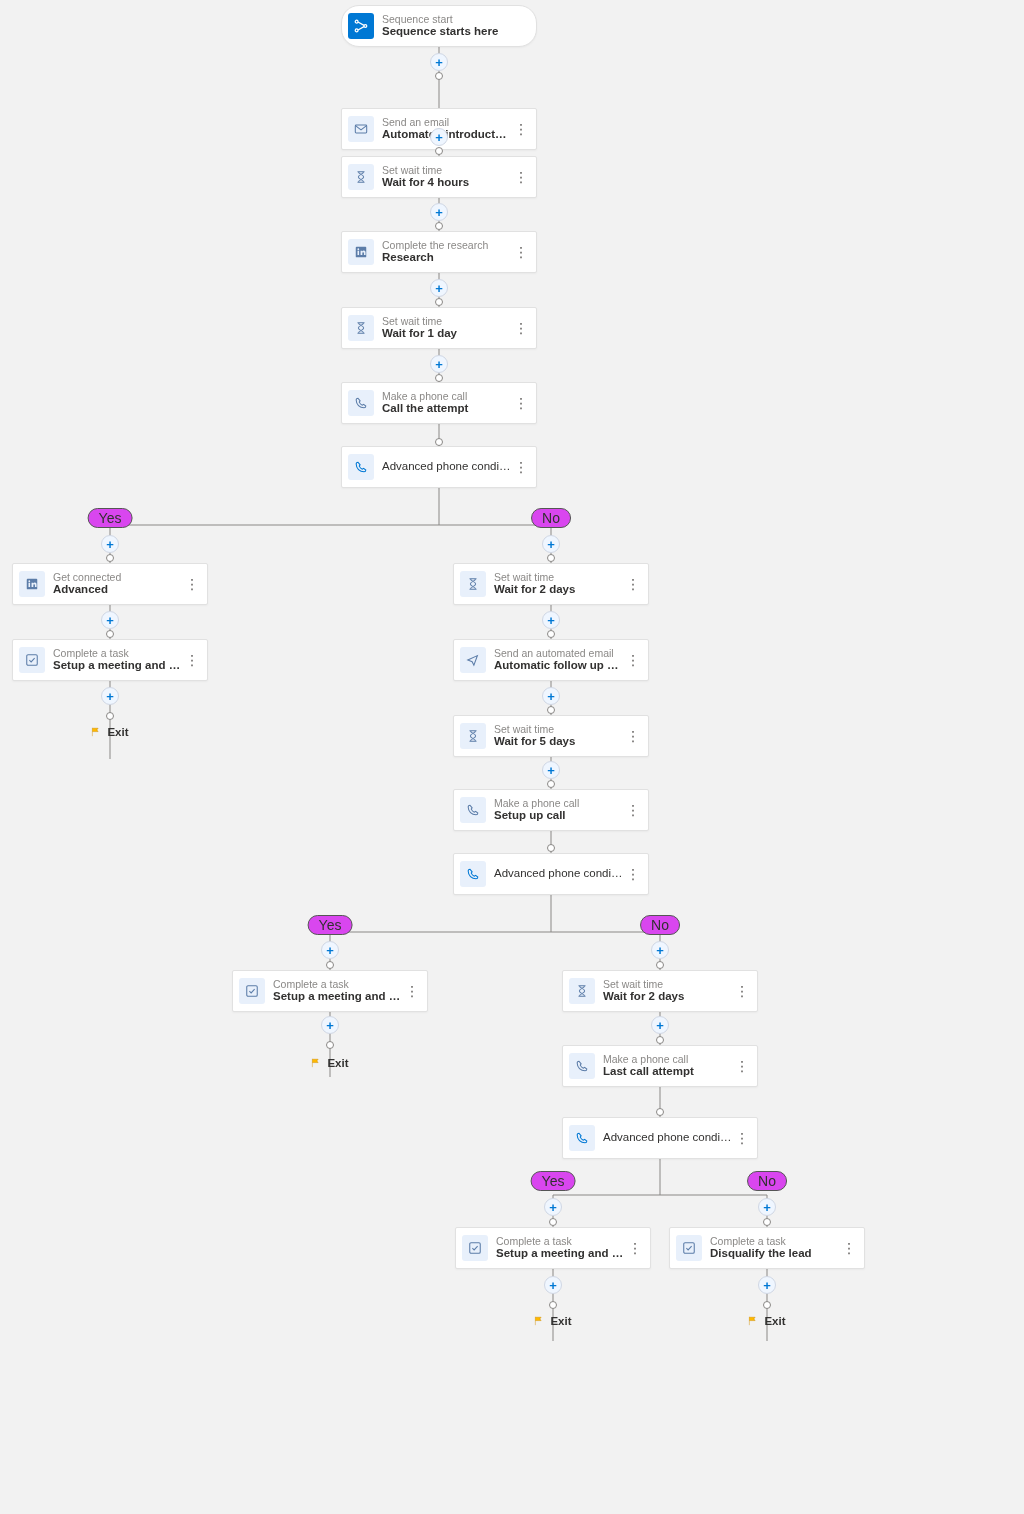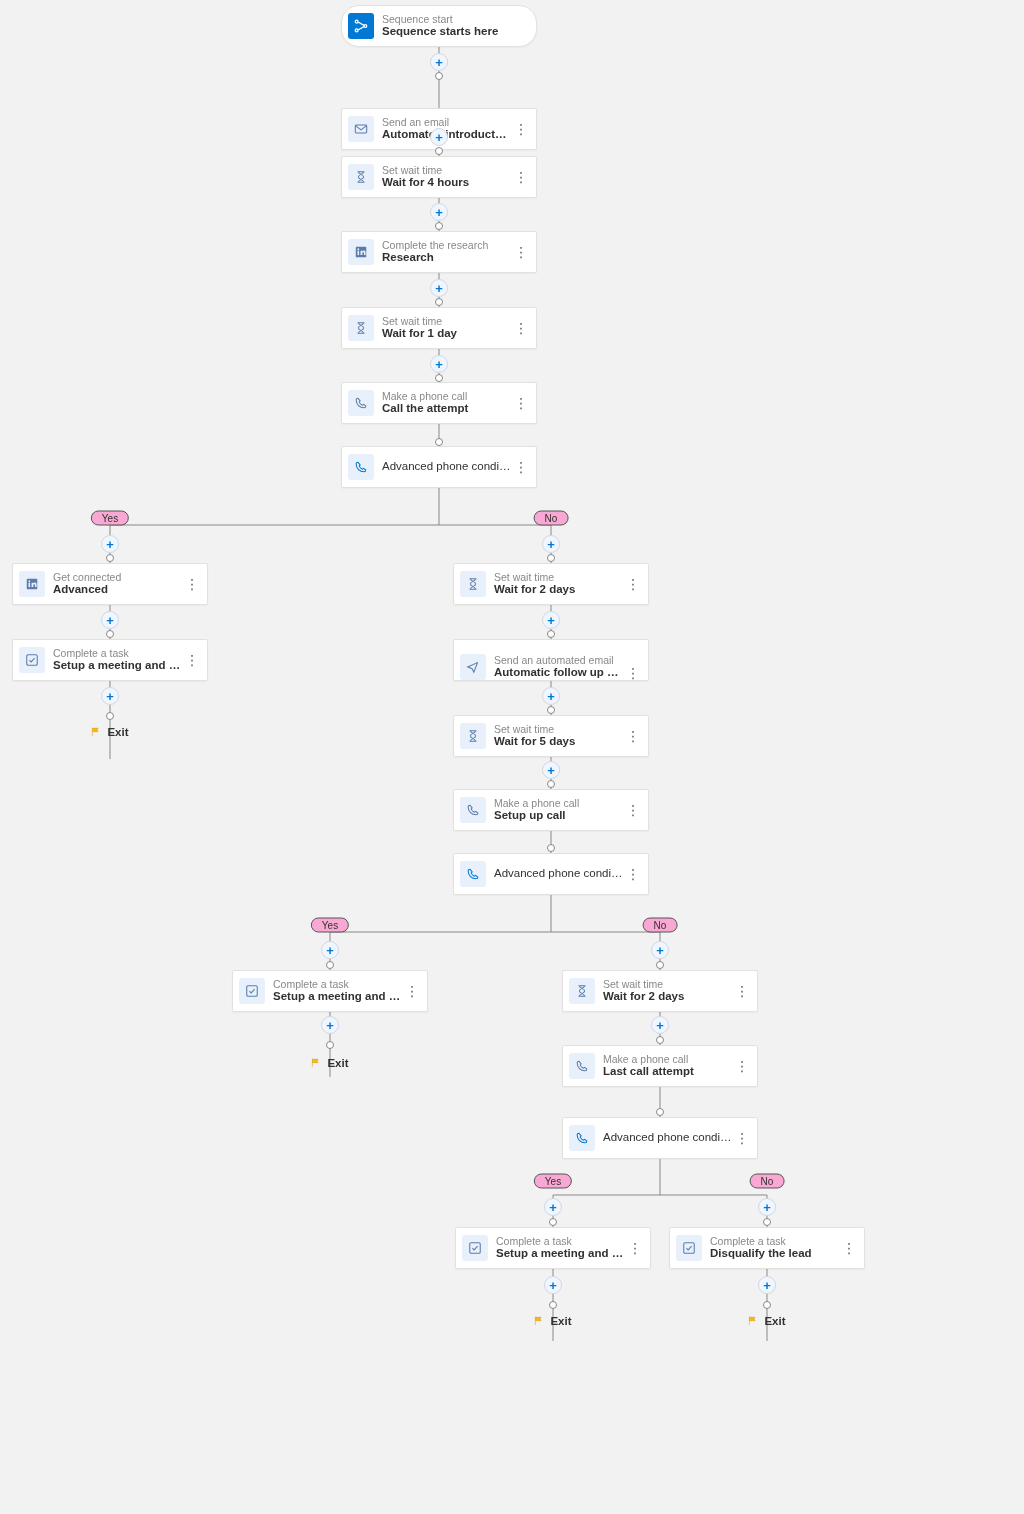--- a/index.html
+++ b/index.html
@@ -63,23 +63,23 @@
     width:8px; height:8px;
     border:1px solid #8a8886;
     border-radius:50%;
     background:#fff;
     transform:translate(-50%,-50%);
     z-index:3;
   }
   .pill {
     position:absolute;
     border:1px solid #555;
-    background:#f9a8d4;
+    background:#d946ef;
     color:#323130;
-    font-size:10px;
+    font-size:14px;
     padding:1px 10px;
     border-radius:10px;
     transform:translate(-50%,-50%);
     z-index:3;
   }
   .flag { width:10px; height:10px; margin-right:6px; flex-shrink:0; }
   .exit {
     position:absolute;
     font-size:11.5px; color:#323130; font-weight:600;
     transform:translateX(-50%);
@@ -278,21 +278,21 @@
   </span>
   <span class="txt">
     <div class="sub">Set wait time</div>
     <div class="main">Wait for 2 days</div>
   </span>
   <span class="more">⋮</span>
 </div>
 <div class="plus" style="left:551px; top:620px;">+</div>
 <div class="dot" style="left:551px; top:634px;"></div>
 
-<div class="card" style="left:453px; top:639px;align-items:flex-end;">
+<div class="card" style="left:453px; top:639px;">
   <span class="icon icon-light">
     <svg class="svgicon" viewBox="0 0 16 16" stroke="#5b7ca8" stroke-width="1.2" fill="none">
         <path d="M2 8l11-5-4 11-2-4z"></path>
       </svg>
   </span>
   <span class="txt">
     <div class="sub">Send an automated email</div>
     <div class="main">Automatic follow up email</div>
   </span>
   <span class="more">⋮</span>

